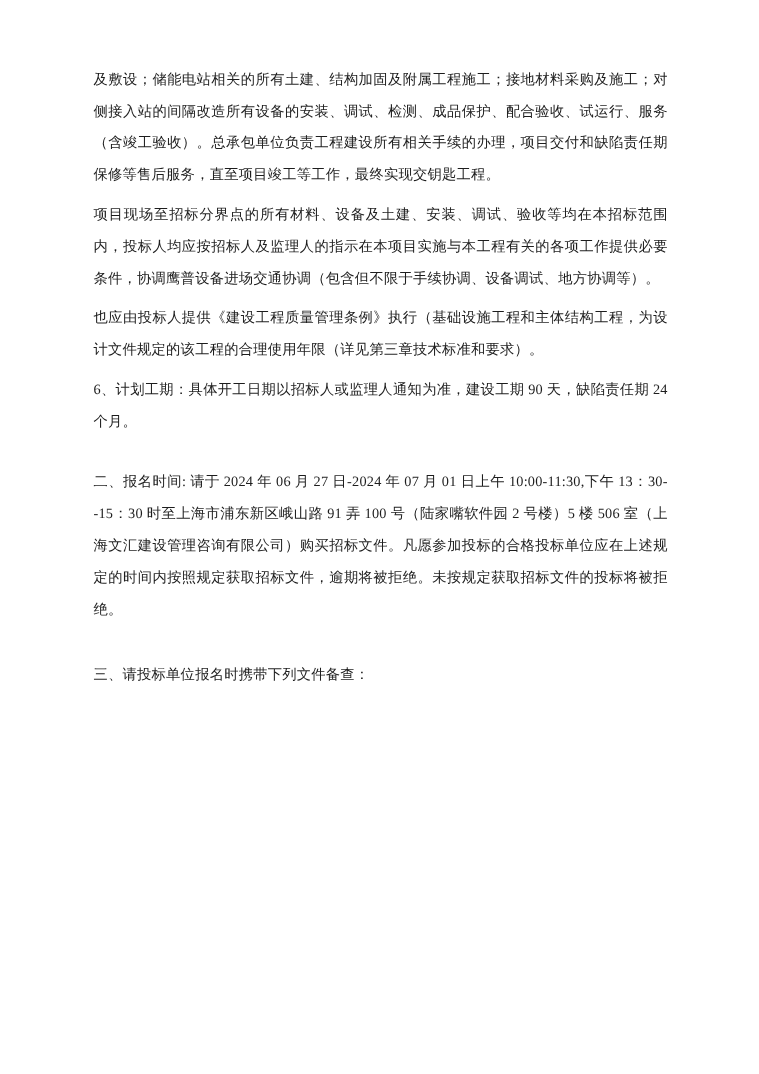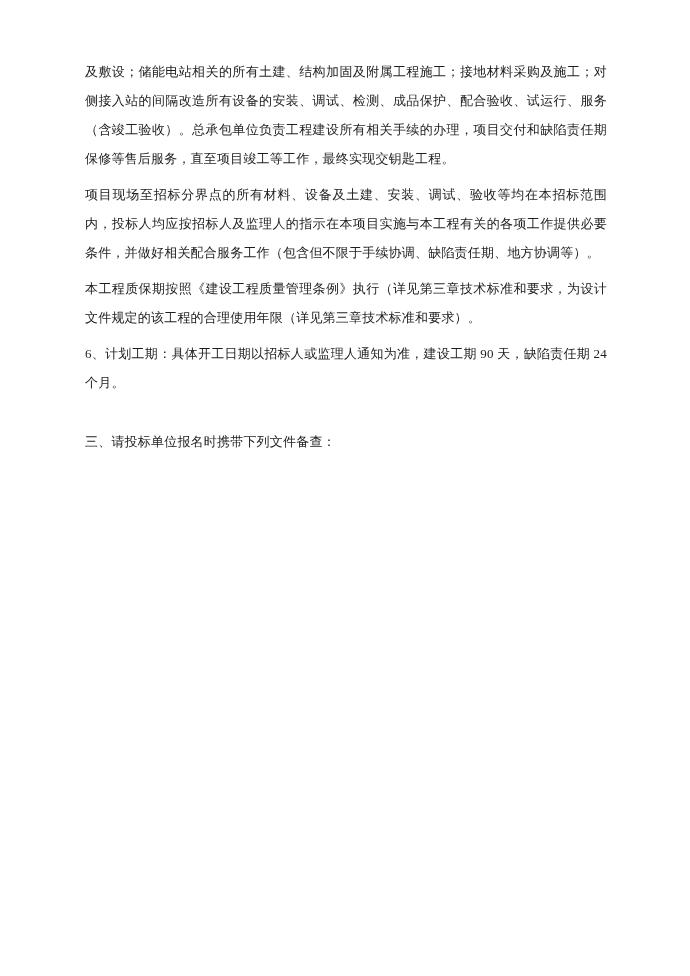--- a/index.html
+++ b/index.html
@@ -38,18 +38,19 @@
   p.gap-above-large {
     margin-top: 30px;
   }
 </style>
 </head>
 <body>
 
 <div class="page">
   <div class="content">
     <p class="para">及敷设；储能电站相关的所有土建、结构加固及附属工程施工；接地材料采购及施工；对侧接入站的间隔改造所有设备的安装、调试、检测、成品保护、配合验收、试运行、服务（含竣工验收）。总承包单位负责工程建设所有相关手续的办理，项目交付和缺陷责任期保修等售后服务，直至项目竣工等工作，最终实现交钥匙工程。</p>
-    <p class="para">项目现场至招标分界点的所有材料、设备及土建、安装、调试、验收等均在本招标范围内，投标人均应按招标人及监理人的指示在本项目实施与本工程有关的各项工作提供必要条件，并做好相关配合服务工作（包含但不限于手续协调、缺陷责任期、地方协调等）。</p>
-    <p class="para">本工程质保期按照《建设工程质量管理条例》执行（详见第三章技术标准和要求，为设计文件规定的该工程的合理使用年限（详见第三章技术标准和要求）。</p>
+    <p class="para">项目现场至招标分界点的所有材料、设备及土建、安装、调试、验收等均在本招标范围内，投标人均应按招标人及监理人的指示在本项目实施与本工程有关的各项工作提供必要条件，协调鹰普设备进场交通协调（包含但不限于手续协调、设备调试、地方协调等）。</p>
+    <p class="para">也应由投标人提供《建设工程质量管理条例》执行（基础设施工程和主体结构工程，为设计文件规定的该工程的合理使用年限（详见第三章技术标准和要求）。</p>
     <p class="para">6、计划工期：具体开工日期以招标人或监理人通知为准，建设工期 90 天，缺陷责任期 24 个月。</p>
+    <p class="para gap-above">二、报名时间: 请于 2024 年 06 月 27 日-2024 年 07 月 01 日上午 10:00-11:30,下午 13：30--15：30 时至上海市浦东新区峨山路 91 弄 100 号（陆家嘴软件园 2 号楼）5 楼 506 室（上海文汇建设管理咨询有限公司）购买招标文件。凡愿参加投标的合格投标单位应在上述规定的时间内按照规定获取招标文件，逾期将被拒绝。未按规定获取招标文件的投标将被拒绝。</p>
     <p class="para gap-above-large">三、请投标单位报名时携带下列文件备查：</p>
   </div>
 </div>
 
 </body></html>

